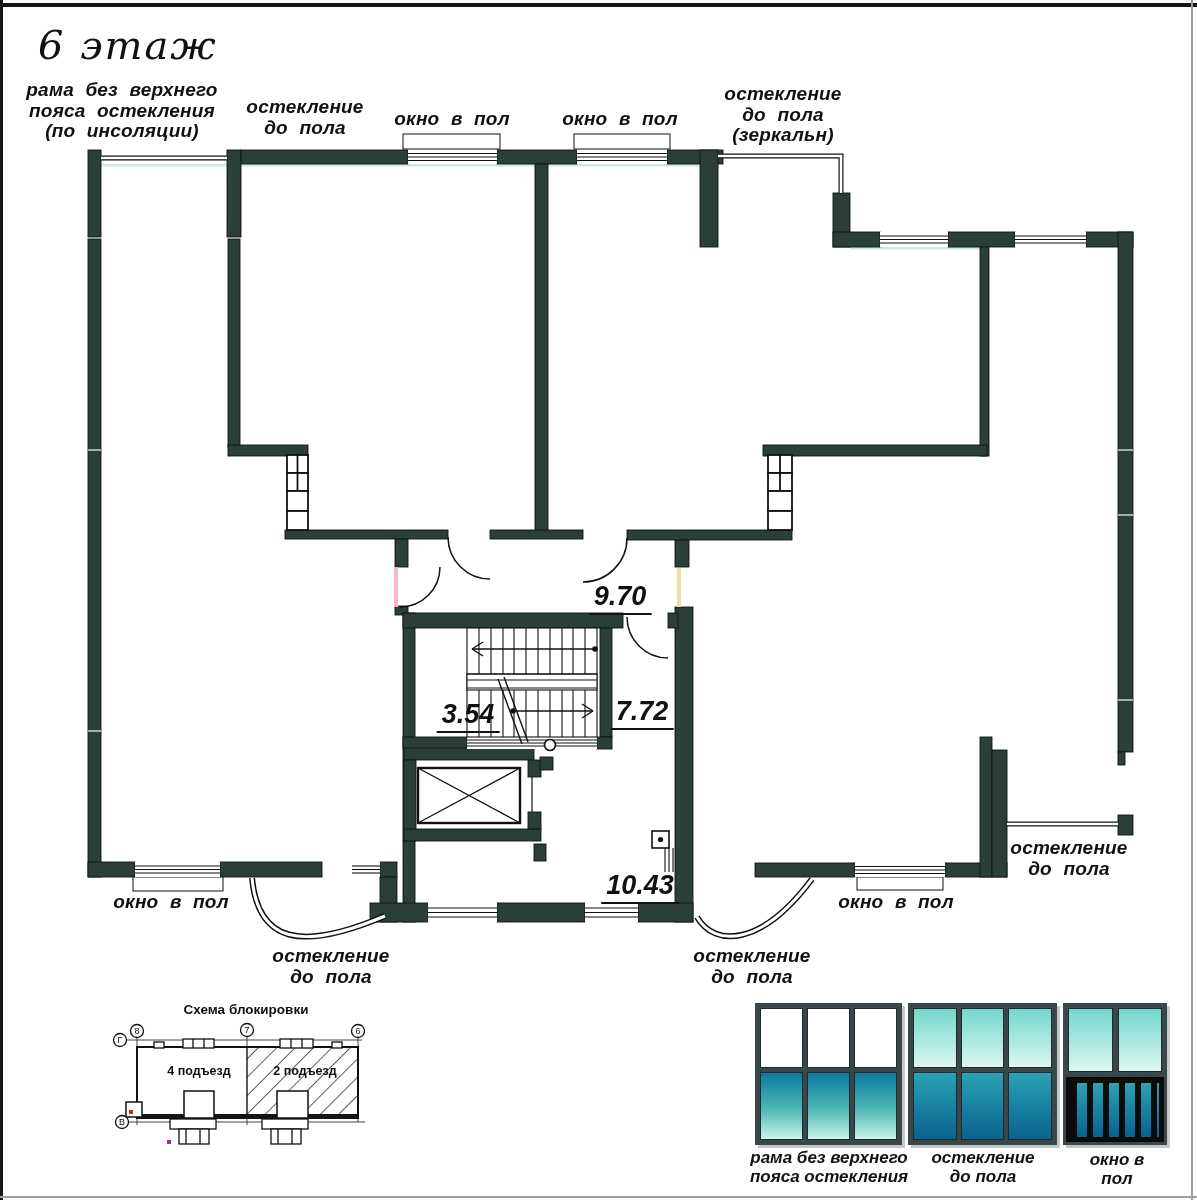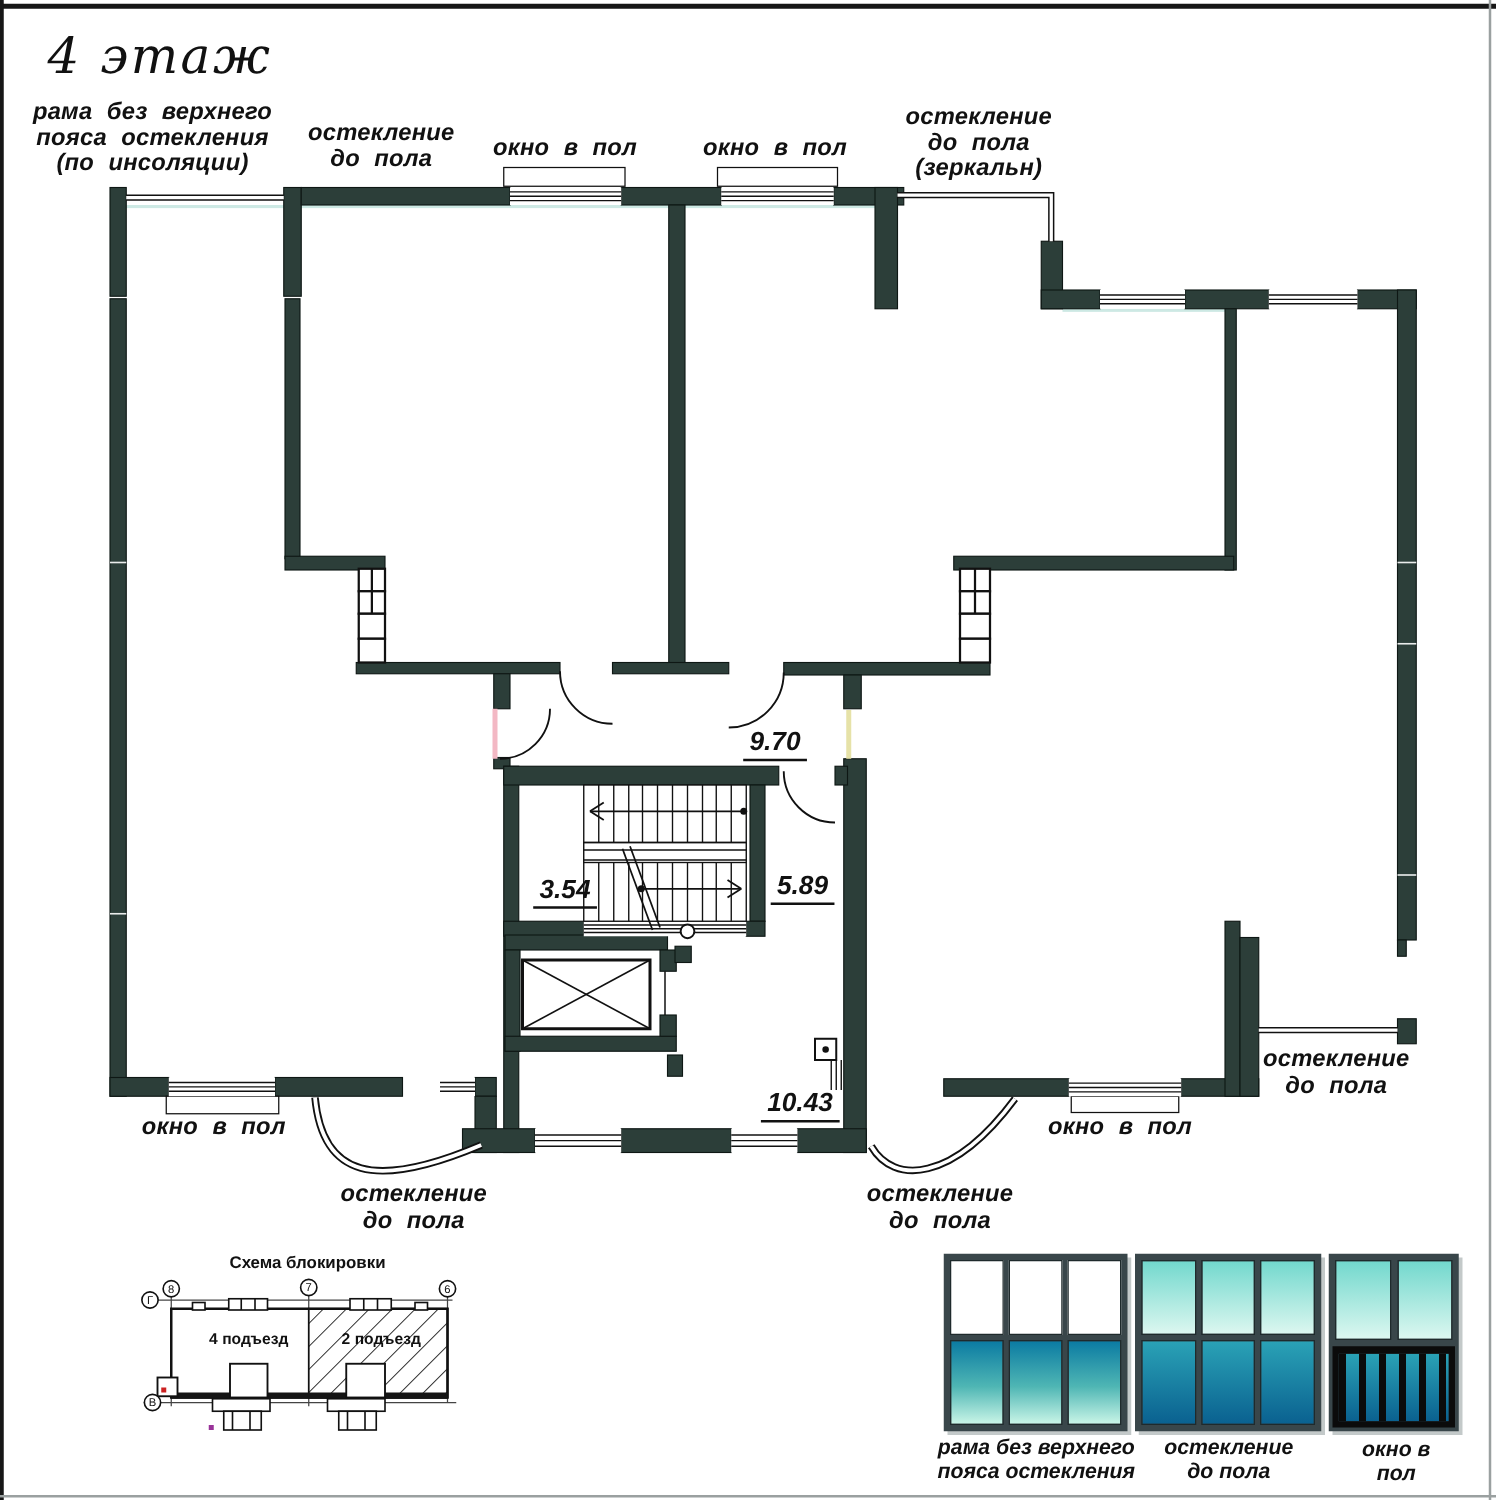--- a/index.html
+++ b/index.html
@@ -12,21 +12,21 @@
   .frame-bottom{position:absolute;left:0;top:1196px;width:1197px;height:2px;background:#9aa0a0;}
 
   svg{position:absolute;left:0;top:0;}
 
   .ttl{position:absolute;left:38px;top:22px;font-family:"DejaVu Serif",serif;
        font-style:italic;font-size:40px;letter-spacing:2px;}
   .lbl{position:absolute;transform:translateX(-50%);text-align:center;
        font-style:italic;font-weight:700;font-size:19px;line-height:1.08;
        white-space:pre-line;word-spacing:6px;letter-spacing:.2px;}
   .dim{position:absolute;transform:translateX(-50%);text-align:left;
-       font-style:italic;font-weight:700;font-size:21px;line-height:1;
+       font-style:italic;font-weight:700;font-size:27px;line-height:1;
        border-bottom:2px solid #111;padding:0 5px 3px;}
   .sch{position:absolute;transform:translateX(-50%);text-align:left;
        font-weight:700;font-size:13.5px;white-space:pre-line;}
   .sch-small{font-size:12.5px;font-weight:700;}
   .cap{position:absolute;transform:translateX(-50%);text-align:center;
        font-style:italic;font-weight:700;font-size:17px;line-height:1.12;white-space:pre-line;}
 
   
   .sw{position:absolute;background:#39464a;box-sizing:border-box;box-shadow:3px 3px 0 #c3c9c9;}
   .panes{position:absolute;left:5px;right:5px;top:5px;bottom:5px;display:grid;gap:4px;}
@@ -323,21 +323,21 @@
         <circle cx="358" cy="1031" r="6.5" fill="#fff" stroke="#111" stroke-width="1.3"></circle>
         <text x="358" y="1034.2">6</text>
         <circle cx="120" cy="1040" r="6.5" fill="#fff" stroke="#111" stroke-width="1.3"></circle>
         <text x="120" y="1043.2">Г</text>
         <circle cx="122" cy="1122" r="6.5" fill="#fff" stroke="#111" stroke-width="1.3"></circle>
         <text x="122" y="1125.2">В</text>
       </g>
     </g>
   </svg>
 
-  <div class="ttl">4 этаж</div>
+  <div class="ttl">6 этаж</div>
 
   <div class="lbl" style="left:122px;top:80px;">рама без верхнего
 пояса остекления
 (по инсоляции)</div>
   <div class="lbl" style="left:305px;top:97px;">остекление
 до пола</div>
   <div class="lbl" style="left:452px;top:109px;">окно в пол</div>
   <div class="lbl" style="left:620px;top:109px;">окно в пол</div>
   <div class="lbl" style="left:783px;top:84px;">остекление
 до пола
@@ -345,22 +345,22 @@
   <div class="lbl" style="left:171px;top:892px;">окно в пол</div>
   <div class="lbl" style="left:331px;top:946px;">остекление
 до пола</div>
   <div class="lbl" style="left:752px;top:946px;">остекление
 до пола</div>
   <div class="lbl" style="left:896px;top:892px;">окно в пол</div>
   <div class="lbl" style="left:1069px;top:838px;">остекление
 до пола</div>
 
   <div class="dim" style="left:620px;top:583px;">9.70</div>
-  <div class="dim" style="left:452px;top:701px;">3.54</div>
-  <div class="dim" style="left:642px;top:698px;">5.89</div>
+  <div class="dim" style="left:468px;top:701px;">3.54</div>
+  <div class="dim" style="left:642px;top:698px;">7.72</div>
   <div class="dim" style="left:640px;top:872px;">10.43</div>
 
   <div class="sch" style="left:246px;top:1002px;">Схема блокировки</div>
   <div class="sch sch-small" style="left:199px;top:1064px;">4 подъезд</div>
   <div class="sch sch-small" style="left:305px;top:1064px;">2 подъезд</div>
 
   <div class="sw" style="left:755px;top:1003px;width:147px;height:142px;">
     <div class="panes" style="grid-template-columns:repeat(3,1fr);grid-template-rows:60px 1fr;">
       <div class="p g-white"></div>
       <div class="p g-white"></div>

